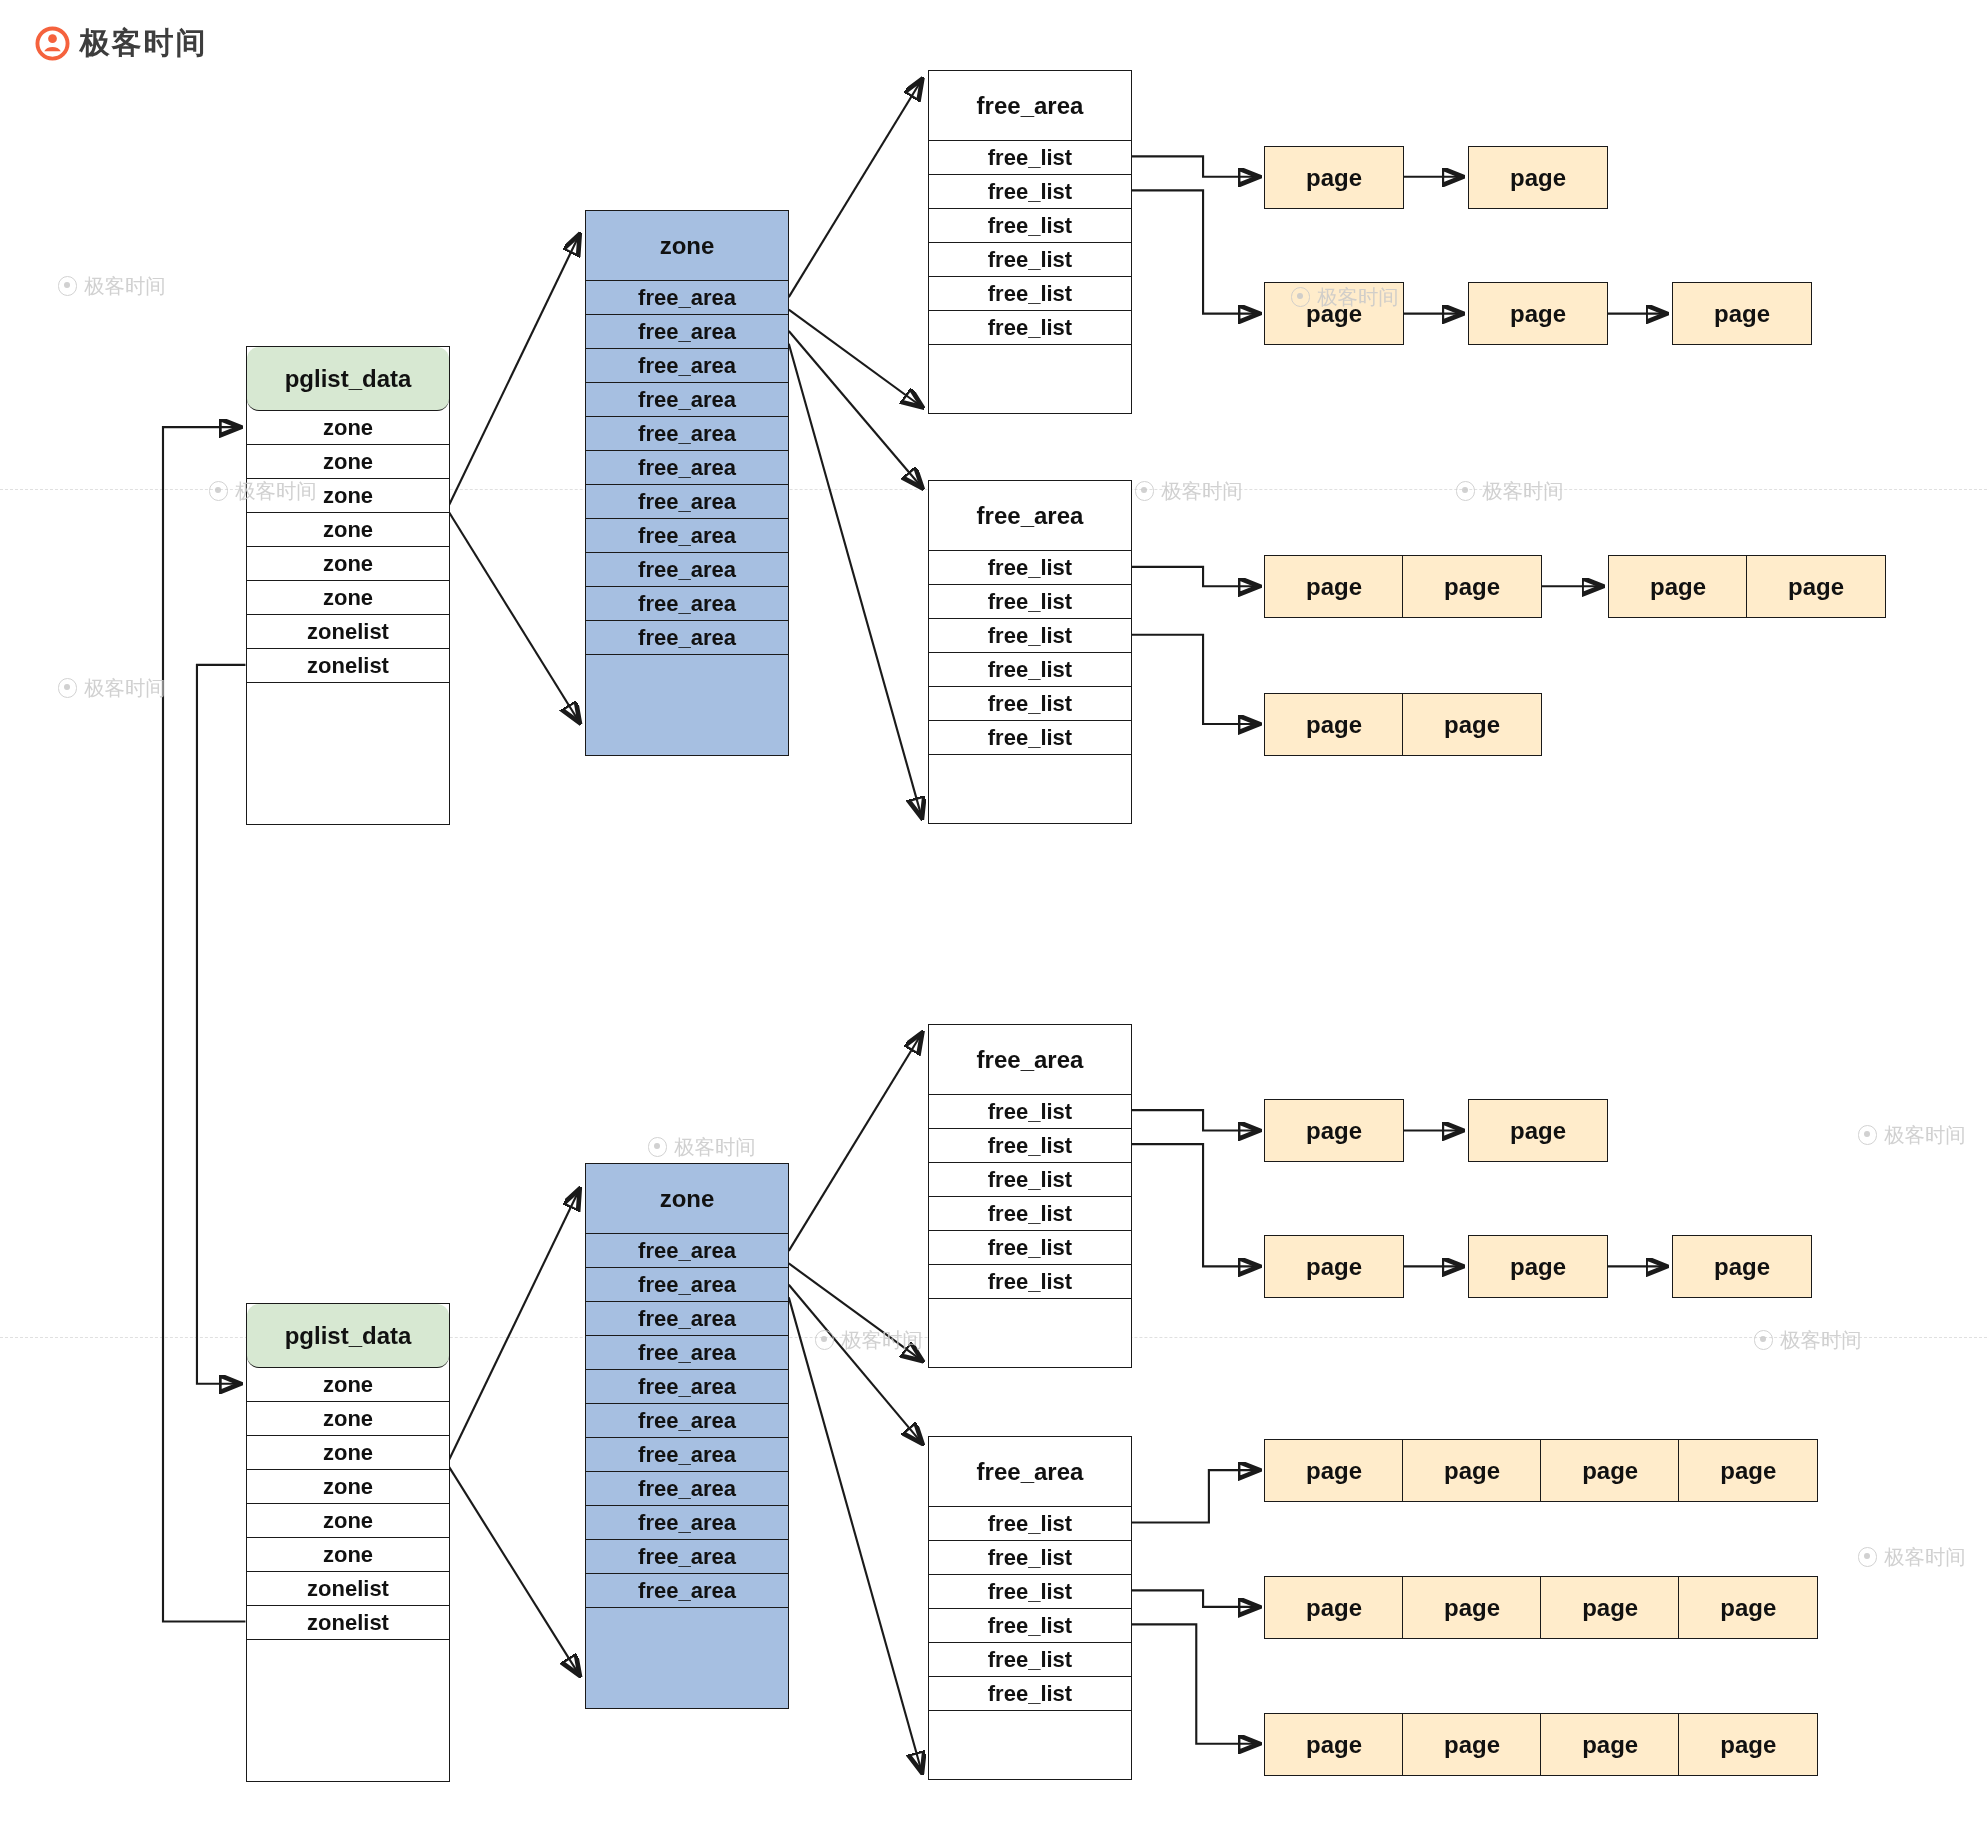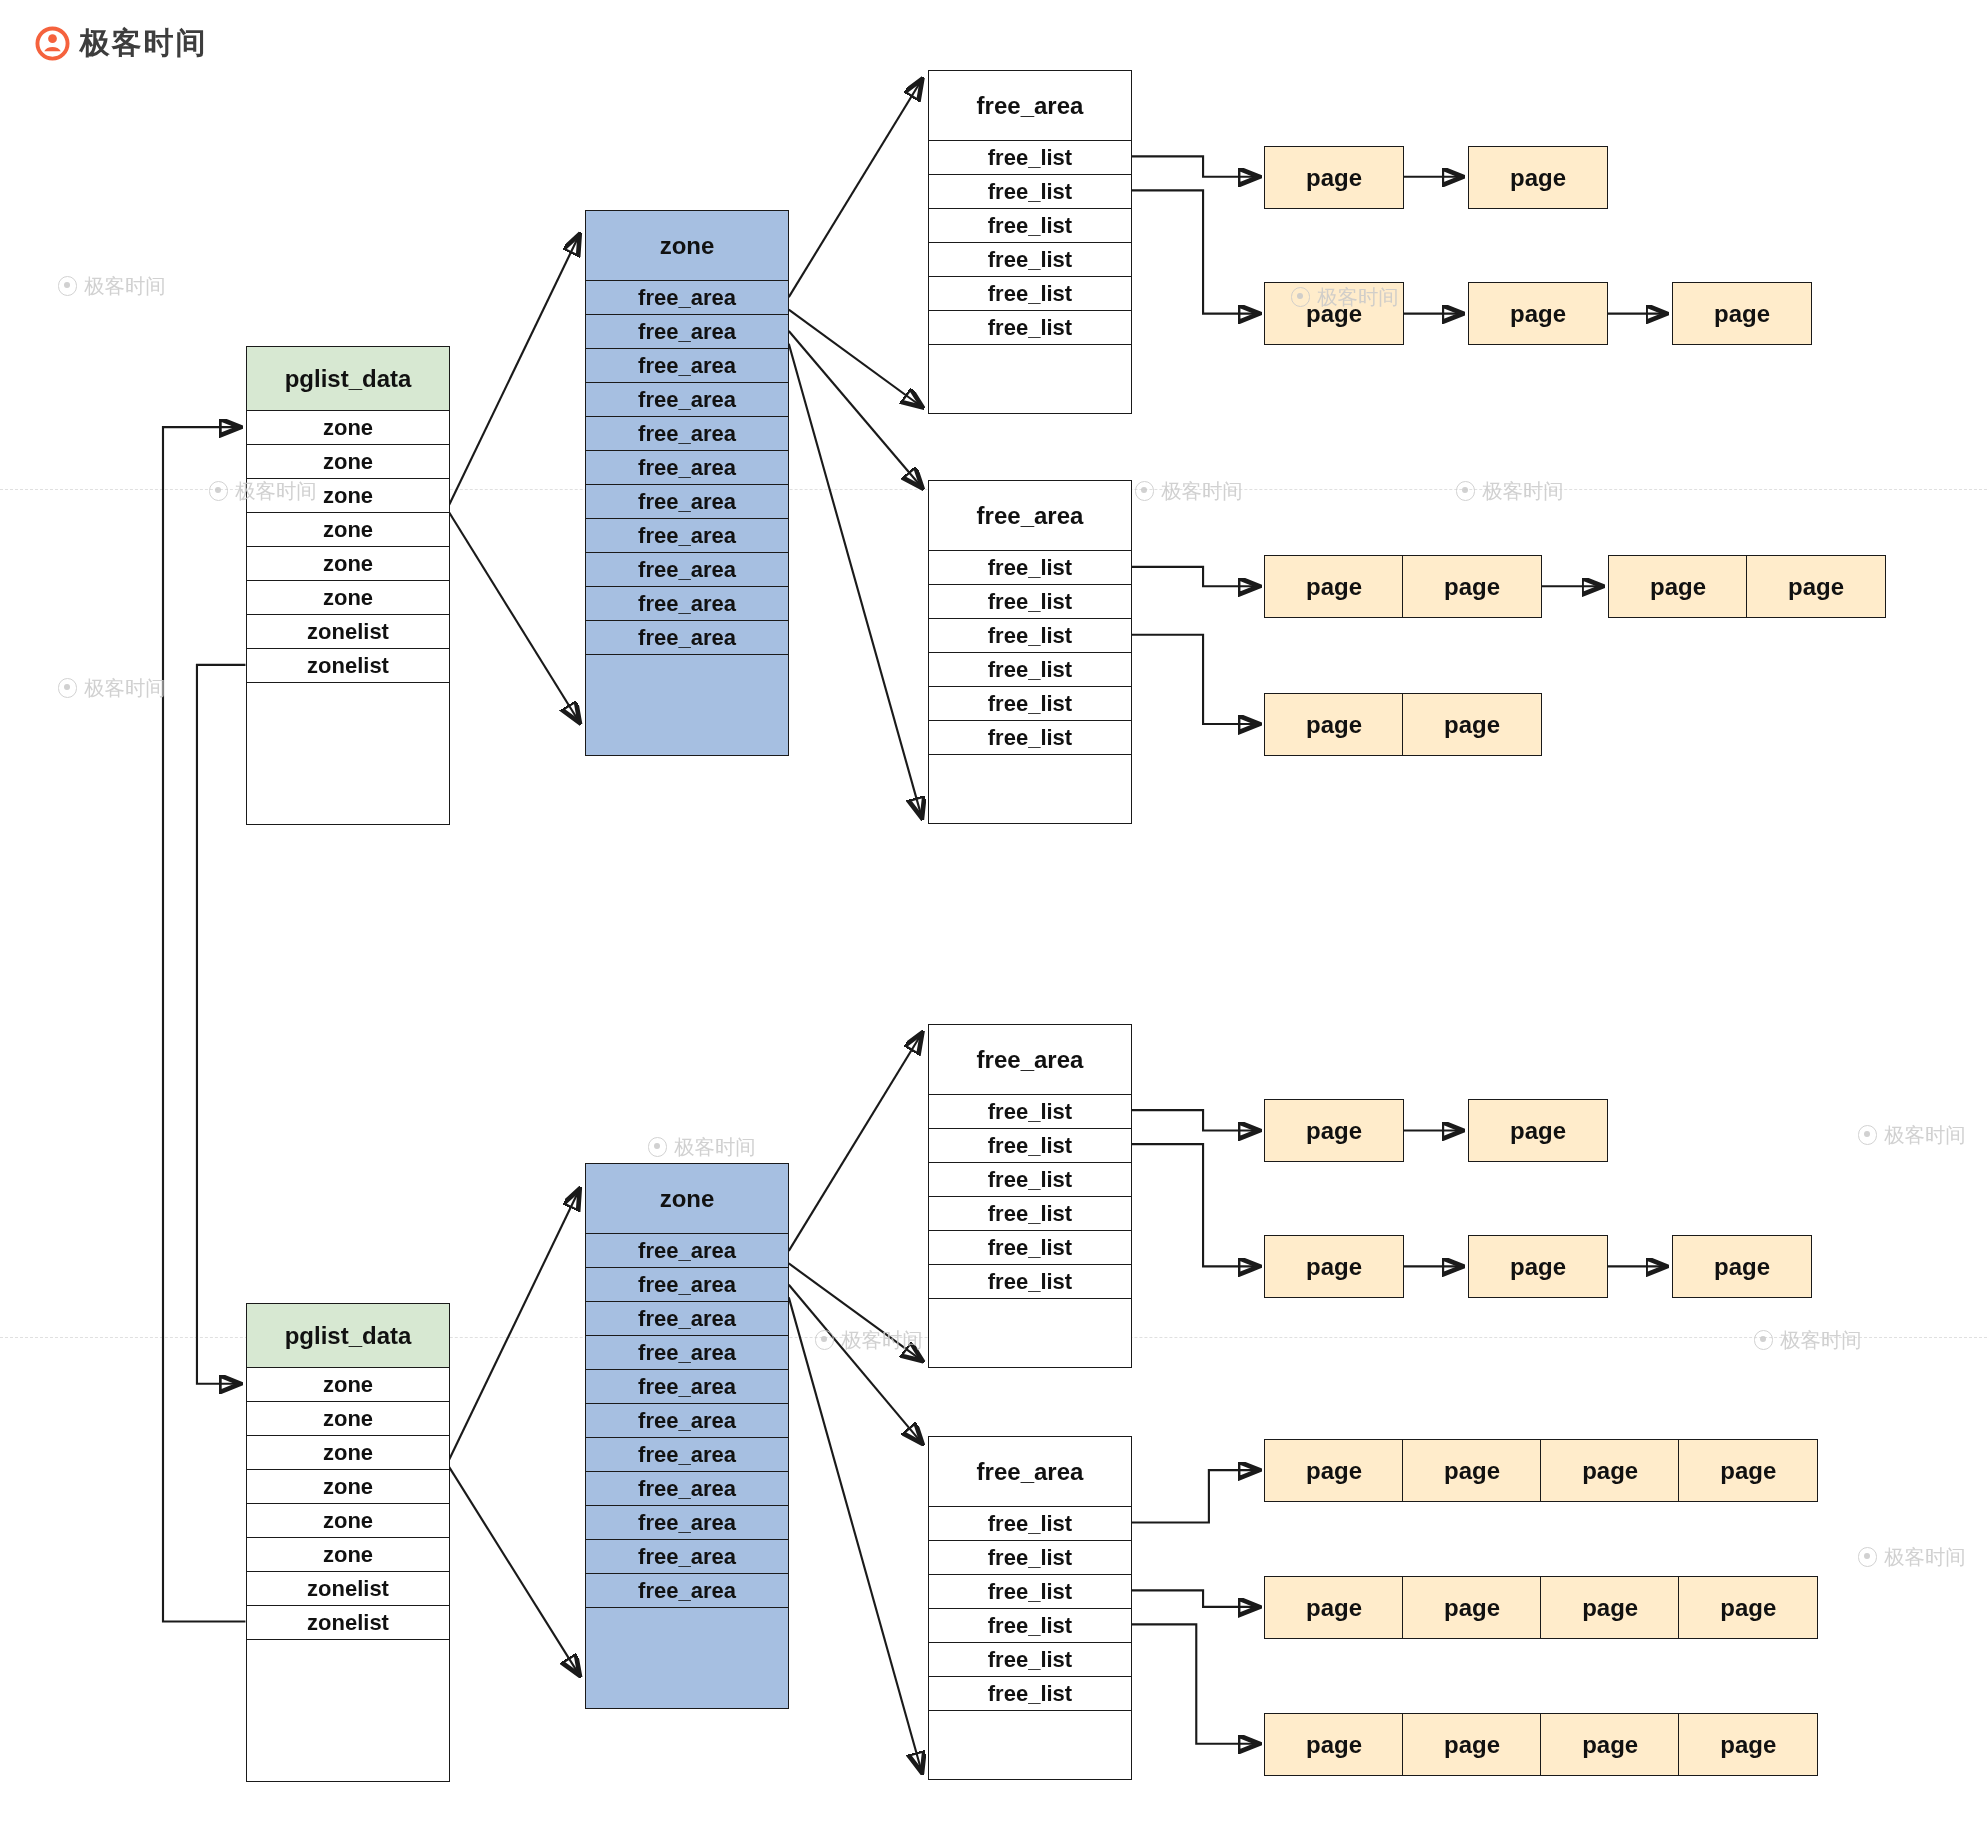--- a/index.html
+++ b/index.html
@@ -7,21 +7,21 @@
   .canvas { position:relative; width:1987px; height:1839px; background:#fff; overflow:hidden; }
 
   .dash { position:absolute; left:0; width:100%; border-top:1.9px dashed #e0e0e0; }
 
   .logo { position:absolute; left:35px; top:23px; display:flex; align-items:center; gap:9.7px; }
   .logo .ltext { font-weight:bold; font-size:30px; color:#3d3d3d; letter-spacing:1.9px; }
 
   .struct { position:absolute; border:1.9px solid #1a1a1a; background:#fff; }
   .struct .hdr { display:flex; align-items:center; justify-content:center; font-weight:bold;
                  font-size:24px; color:#111; border-bottom:1.9px solid #1a1a1a; }
-  .pglist .hdr { height:64px; background:#d7e8d2; }
+  .pglist .hdr { height:64px; background:#d7e8d2;border-radius:12px; }
   .zonebox { background:#a6bfe1; }
   .zonebox .hdr { height:70px; background:transparent; }
   .fa .hdr { height:70px; }
   .row { height:34px; display:flex; align-items:center; justify-content:center; font-weight:bold;
          font-size:22px; color:#111; border-bottom:1.9px solid #1a1a1a; }
 
   .page-cell { position:absolute; width:140px; height:63px; border:1.9px solid #1a1a1a; background:#ffeccb;
                display:flex; align-items:center; justify-content:center; font-weight:bold; font-size:24px; color:#111; }
   .page-block { position:absolute; display:flex; }
   .page-block .cell { width:140px; height:63px; border:1.9px solid #1a1a1a; background:#ffeccb;

